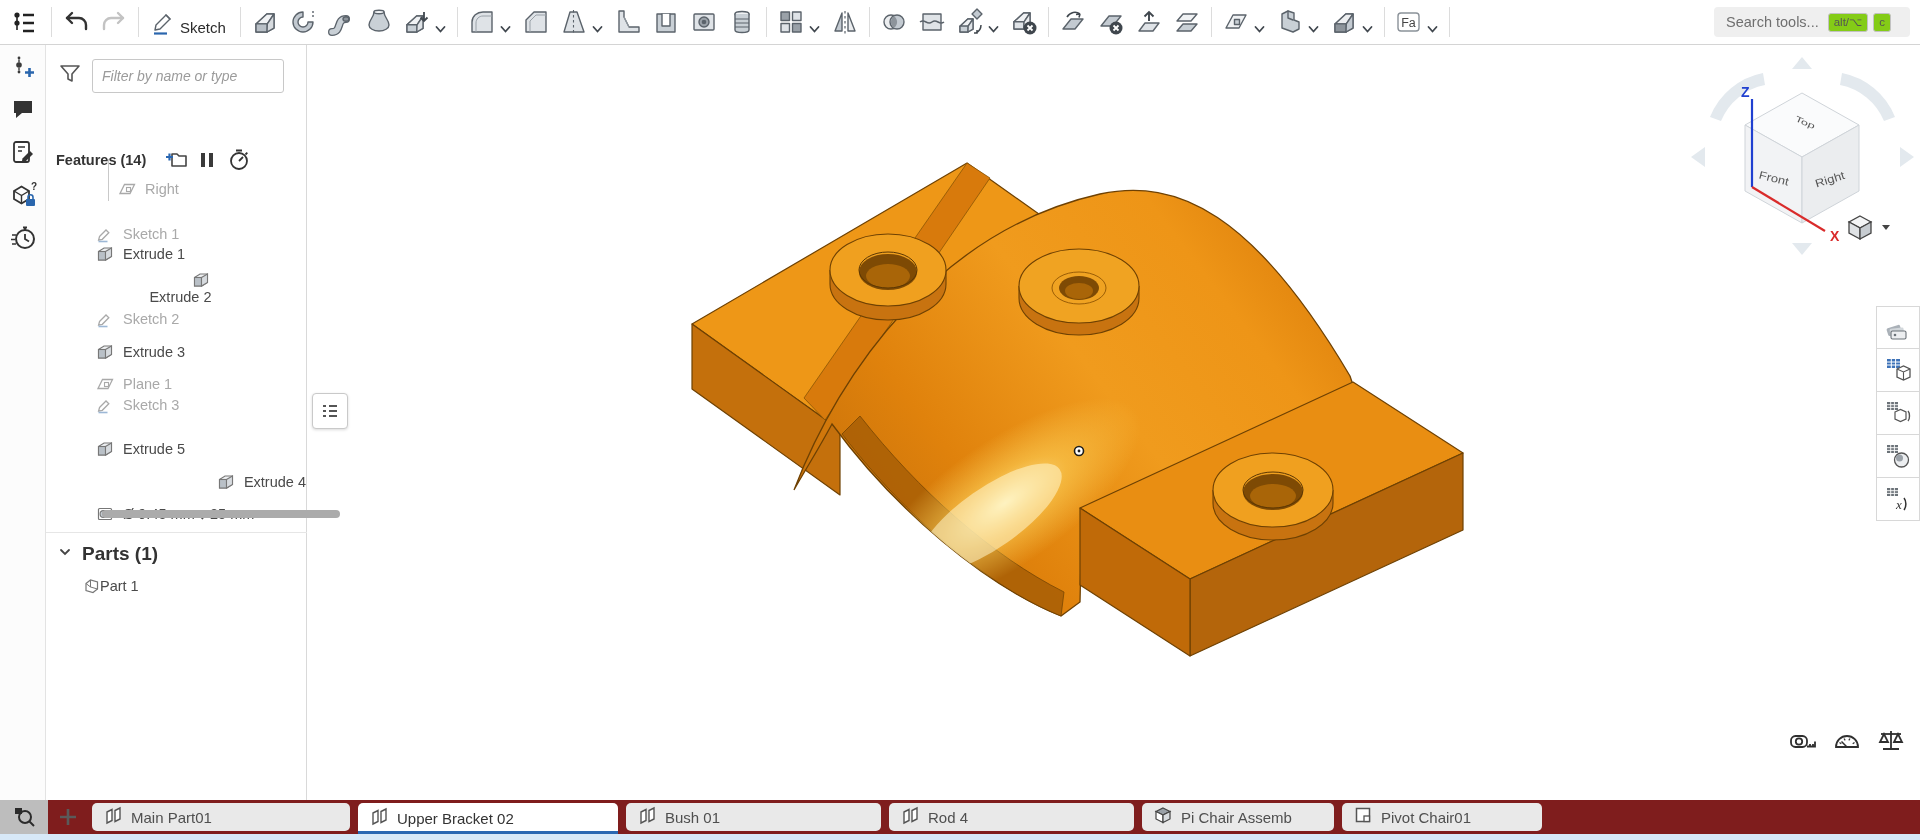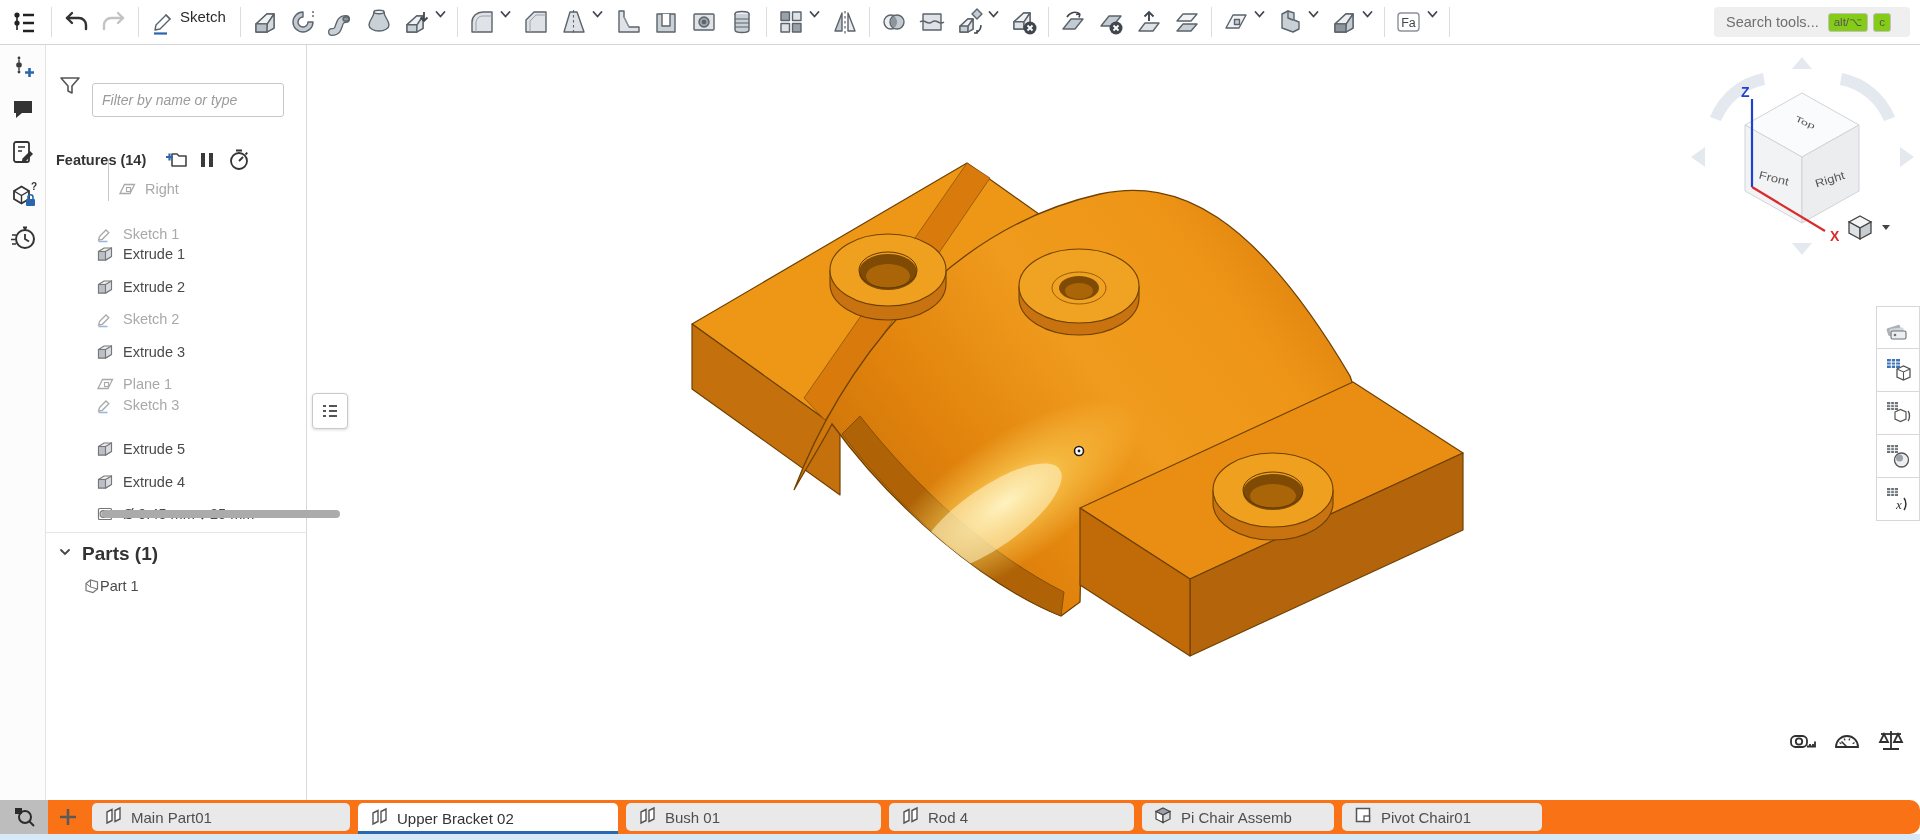--- a/index.html
+++ b/index.html
@@ -4,21 +4,21 @@
 <style>
   * { margin:0; padding:0; box-sizing:border-box; }
   html,body { width:1920px; height:840px; overflow:hidden; background:#fff;
     font-family:"Liberation Sans", sans-serif; }
 
   
   .topbar { position:absolute; left:0; top:0; width:1920px; height:45px; background:#fff;
     border-bottom:1px solid #d4d4d4; display:flex; align-items:center; padding:0 10px 0 6px; z-index:30;}
   .tb-group { display:flex; align-items:center; gap:4px; }
   .tb-sep { width:1px; height:30px; background:#dcdcdc; margin:0 7px; }
-  .tb-btn { display:flex; align-items:flex-start; gap:3px; padding:3px; border-radius:3px; cursor:pointer; }
+  .tb-btn { display:flex; align-items:flex-end; gap:3px; padding:3px; border-radius:3px; cursor:pointer; }
   .tb-btn svg { display:block; }
   .tb-btn .lbl { font-size:15px; color:#2b2b2b; padding-right:4px; }
   .tb-chevron { display:flex; align-items:center; }
   .featurelist-btn { margin-right:2px; padding:4px; }
   .searchtools { margin-left:auto; background:#efefef; border-radius:4px; height:30px;
     display:flex; align-items:center; padding:0 8px 0 12px; gap:5px; cursor:text; min-width:196px;}
   .searchtools .stx { color:#6f6f6f; font-size:14.5px; margin-right:4px; }
   .kbd { background:#84cc16; border:1px solid #c2c2c2; border-radius:3px; font-size:11.5px;
     color:#555; padding:1px 5px; line-height:15px; }
 
@@ -26,21 +26,21 @@
   .leftrail { position:absolute; left:0; top:45px; width:46px; height:755px; background:#fcfcfc;
     border-right:1px solid #e3e3e3; z-index:20; }
   .rail-btn { width:46px; height:43px; display:flex; align-items:center; justify-content:center; cursor:pointer; }
 
   
   .panel { position:absolute; left:46px; top:45px; width:261px; height:755px; background:#fff;
     border-right:1px solid #d9d9d9; z-index:20; }
   .filter-row { position:absolute; left:0; top:14px; width:100%; display:flex; align-items:center; }
   .funnel { margin-left:12px; }
   .filter-input { margin-left:10px; width:192px; height:34px; border:1px solid #c8c8c8; border-radius:3px;
-    font-style:italic; font-size:14px; color:#444; padding:0 9px; outline:none;margin-top:24px; }
+    font-style:italic; font-size:14px; color:#444; padding:0 9px; outline:none; }
   .filter-input::placeholder { color:#9b9b9b; }
   .feat-header { position:absolute; left:10px; top:103px; display:flex; align-items:center; gap:10px; }
   .feat-title { font-size:14.5px; font-weight:bold; color:#333; margin-right:8px; }
   .hdr-ico { cursor:pointer; display:flex; }
   .tree { position:absolute; left:0; top:128px; width:100%; }
   .tree-guide { position:absolute; left:62px; top:0px; width:1px; height:44px; background:#c9c9c9; }
   .trow { position:absolute; left:0; width:100%; height:32px; display:flex; align-items:center; cursor:pointer; color:#4a4a4a; }
   .trow .ticon { width:18px; height:18px; margin-left:50px; flex:0 0 auto; }
   .trow.ind1 .ticon { margin-left:72px; }
   .trow .tlabel { font-size:14.5px; margin-left:9px; white-space:nowrap; }
@@ -67,22 +67,22 @@
   .cfgstack { position:absolute; right:0; top:261px; width:44px; }
   .cfgbtn { width:44px; height:43px; background:#fff; border:1px solid #d8d8d8; border-top:none;
     display:flex; align-items:center; justify-content:center; cursor:pointer; }
   .cfgbtn:first-child { border-top:1px solid #d8d8d8; }
 
   
   .measure { position:absolute; right:14px; bottom:40px; display:flex; gap:14px; }
   .measure > div { cursor:pointer; }
 
   
-  .tabbar { position:absolute; left:0; top:800px; width:1920px; height:34px; background:#f97316;
-    display:flex; align-items:center; z-index:30;border-radius:10px; }
+  .tabbar { position:absolute; left:0; top:800px; width:1920px; height:34px; background:#7f1d1d;
+    display:flex; align-items:center; z-index:30; }
   .tab-search { width:48px; height:34px; background:#bdbdbd; display:flex; align-items:center; justify-content:center; cursor:pointer; flex:0 0 auto;}
   .tab-plus { width:40px; height:34px; display:flex; align-items:center; justify-content:center; cursor:pointer; flex:0 0 auto;}
   .dtab { height:28px; margin:0 4px; background:#e9e9e9; border-radius:5px; display:flex; align-items:center;
     padding:0 12px; cursor:pointer; position:relative; flex:0 0 auto; }
   .dtab .dlabel { font-size:15px; color:#4f4f4f; margin-left:8px; white-space:nowrap; }
   .dtab.active { background:#fff; border-radius:5px 5px 0 0; height:31px; margin-top:3px; }
   .dtab.active .dlabel { color:#333; }
   .dtab.active::after { content:""; position:absolute; left:0; right:0; bottom:0; height:3px; background:#2a67b1; }
   .bottom-strip { position:absolute; left:0; top:834px; width:1920px; height:6px; background:#d7e8f7; z-index:31; }
 </style>
@@ -527,21 +527,21 @@
         <span class="tlabel">Sketch 1</span>
       </div>
       <div class="trow" style="top: 65px;">
         <span class="ticon"><svg width="18" height="18" viewBox="0 0 18 18">
             <polygon points="2.5,6.5 8,3 15.5,3 15.5,11.5 10,15 2.5,15" fill="#eef0f2" stroke="#777" stroke-width="1.1"></polygon>
             <rect x="2.5" y="6.5" width="7" height="8.5" fill="#b9c0c7" stroke="#777" stroke-width="1.1"></rect>
             <polygon points="9.5,6.5 15.5,3 15.5,11.5 9.5,15? 9.5,15" fill="#d7dbdf" stroke="#777" stroke-width="1.1"></polygon>
           </svg></span>
         <span class="tlabel">Extrude 1</span>
       </div>
-      <div class="trow" style="top: 97.5px;">
+      <div class="trow" style="top: 97.5px; flex-direction: column;">
         <span class="ticon"><svg width="18" height="18" viewBox="0 0 18 18">
             <polygon points="2.5,6.5 8,3 15.5,3 15.5,11.5 10,15 2.5,15" fill="#eef0f2" stroke="#777" stroke-width="1.1"></polygon>
             <rect x="2.5" y="6.5" width="7" height="8.5" fill="#b9c0c7" stroke="#777" stroke-width="1.1"></rect>
             <polygon points="9.5,6.5 15.5,3 15.5,11.5 9.5,15? 9.5,15" fill="#d7dbdf" stroke="#777" stroke-width="1.1"></polygon>
           </svg></span>
         <span class="tlabel">Extrude 2</span>
       </div>
       <div class="trow muted" style="top: 130px;">
         <span class="ticon"><svg width="18" height="18" viewBox="0 0 18 18">
             <path d="M3.5 11.5 10 5l2.8 2.8-6.5 6.5-3.7.9z" fill="#fff" stroke="currentColor" stroke-width="1.3"></path>
@@ -572,21 +572,21 @@
         <span class="tlabel">Sketch 3</span>
       </div>
       <div class="trow" style="top: 260px;">
         <span class="ticon"><svg width="18" height="18" viewBox="0 0 18 18">
             <polygon points="2.5,6.5 8,3 15.5,3 15.5,11.5 10,15 2.5,15" fill="#eef0f2" stroke="#777" stroke-width="1.1"></polygon>
             <rect x="2.5" y="6.5" width="7" height="8.5" fill="#b9c0c7" stroke="#777" stroke-width="1.1"></rect>
             <polygon points="9.5,6.5 15.5,3 15.5,11.5 9.5,15? 9.5,15" fill="#d7dbdf" stroke="#777" stroke-width="1.1"></polygon>
           </svg></span>
         <span class="tlabel">Extrude 5</span>
       </div>
-      <div class="trow" style="top: 292.5px;">
+      <div class="trow" style="top: 292.5px; justify-content: flex-end;">
         <span class="ticon"><svg width="18" height="18" viewBox="0 0 18 18">
             <polygon points="2.5,6.5 8,3 15.5,3 15.5,11.5 10,15 2.5,15" fill="#eef0f2" stroke="#777" stroke-width="1.1"></polygon>
             <rect x="2.5" y="6.5" width="7" height="8.5" fill="#b9c0c7" stroke="#777" stroke-width="1.1"></rect>
             <polygon points="9.5,6.5 15.5,3 15.5,11.5 9.5,15? 9.5,15" fill="#d7dbdf" stroke="#777" stroke-width="1.1"></polygon>
           </svg></span>
         <span class="tlabel">Extrude 4</span>
       </div>
       <div class="trow" style="top: 325px;">
         <span class="ticon"><svg width="18" height="18" viewBox="0 0 18 18">
             <rect x="2.5" y="3.5" width="13" height="11" rx="1" fill="#fff" stroke="#777" stroke-width="1.2"></rect>

